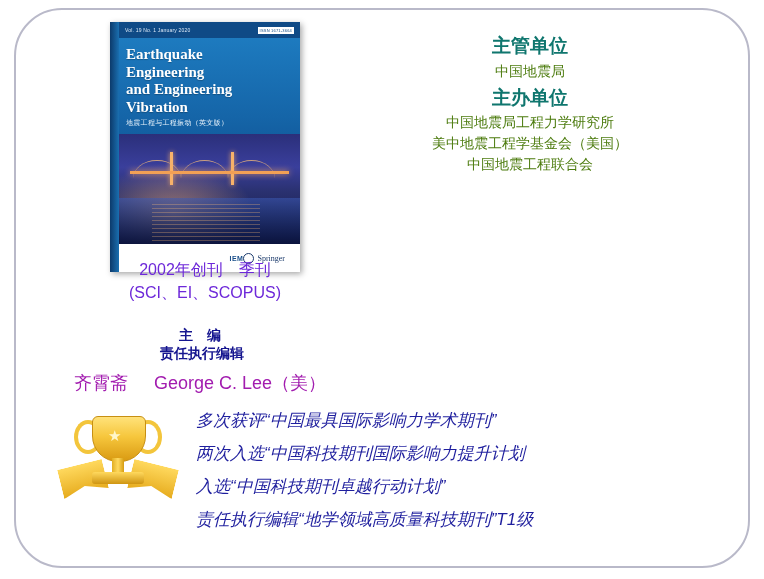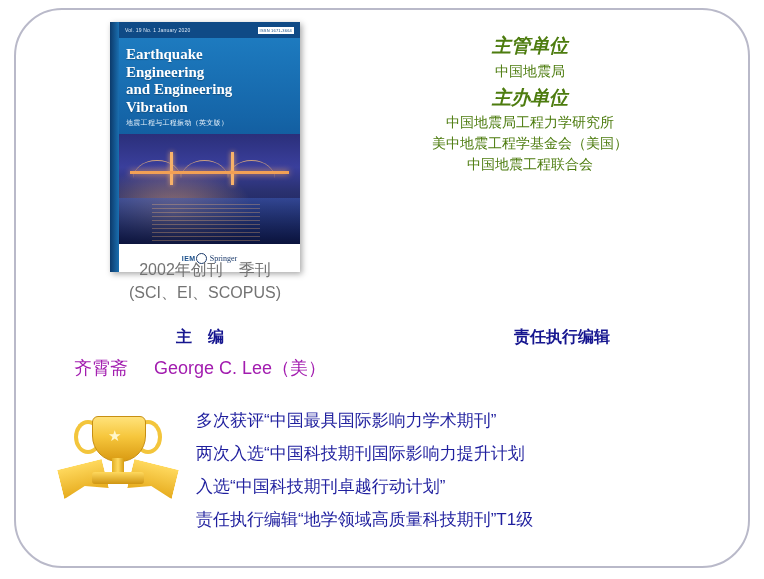--- a/index.html
+++ b/index.html
@@ -151,22 +151,22 @@
     background: repeating-linear-gradient(180deg, rgba(255,190,120,.30) 0 1px, rgba(255,190,120,0) 1px 4px);
     filter: blur(.4px);
   }
   .cover-bottom {
     position: absolute;
     left: 9px; right: 0; bottom: 0;
     height: 28px;
     background: #ffffff;
     display: flex;
     align-items: center;
-    justify-content: center;
-    padding: 0 6px;
+    justify-content: flex-end;
+    padding: 0 15px;
     box-sizing: border-box;
   }
   .logo-left {
     font-size: 7px;
     color: #1a4f8a;
     font-weight: bold;
     letter-spacing: .5px;
   }
   .logo-right {
     font-size: 8px;
@@ -183,59 +183,59 @@
     border-radius: 50%;
   }
 
   .cover-caption {
     position: absolute;
     left: 86px;
     top: 258px;
     width: 238px;
     text-align: center;
     font-size: 16px;
-    color: #737373;
+    color: #6d28d9;
     line-height: 1.45;
   }
 
   
   .orgs {
     position: absolute;
     left: 330px;
     top: 30px;
     width: 400px;
     text-align: center;
     color: #1a1a8c;
   }
   .org-head {
     font-size: 19px;
     font-weight: bold;
-    color: #4d7c0f;
+    color: #0f766e;
     margin-top: 2px;
     line-height: 1.5;
-    font-style: italic;
   }
   .org-item {
     font-size: 14px;
     color: #4d7c0f;
     line-height: 1.5;
   }
 
   
   .editors {
     position: absolute;
     left: 20px;
     top: 327px;
     width: 724px;
   }
   .editors-row-head {
     display: flex;
     color: #15158f;
     font-weight: bold;
-    font-size: 16px;
+    font-size: 14px;
+    flex-direction: column;
   }
   .ed-col-a { width: 360px; text-align: center; }
   .ed-col-b { width: 364px; text-align: center; }
   .editors-row-body {
     display: flex;
     color: #a21caf;
     font-size: 18px;
     margin-top: 8px;
   }
   .ed-names-a {
@@ -248,20 +248,21 @@
 
   
   .awards {
     position: absolute;
     left: 196px;
     top: 404px;
     width: 540px;
     color: #1f1f9e;
     font-size: 17px;
     line-height: 1.95;
+    font-style: italic;
   }
   .award-line { white-space: nowrap; }
 
   
   .trophy {
     position: absolute;
     left: 58px;
     top: 408px;
     width: 120px;
     height: 110px;

